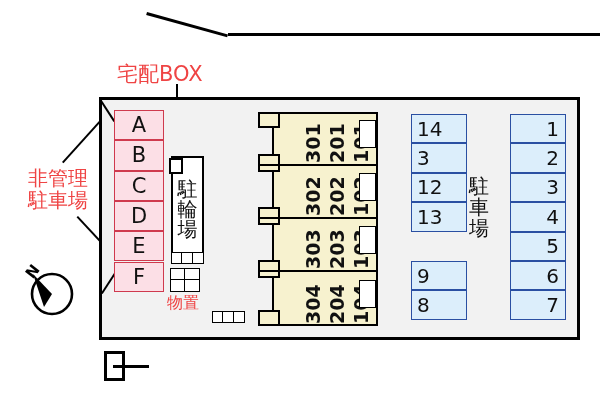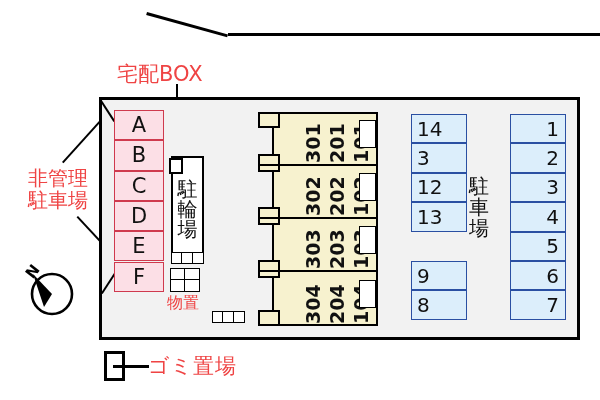--- a/index.html
+++ b/index.html
@@ -257,15 +257,14 @@
       <circle cx="30" cy="32" r="20" fill="#ffffff" stroke="#000" stroke-width="2.6"></circle>
       <path d="M30 32 L11 12 L22 45 Z" fill="#000"></path>
       <g transform="rotate(-52 11 9)">
         <text x="4" y="14" font-family="DejaVu Sans, sans-serif" font-size="15" font-weight="bold" fill="#000">N</text>
       </g>
     </svg>
   </div>
 
   <div id="gomi-box"></div>
   <div class="gomi-lead" style="left:113px;top:365px;width:36px;height:3px;"></div>
-  <div class="label lbl-gomi">ゴミ置場</div>
 
 </div>
 
 </body></html>

